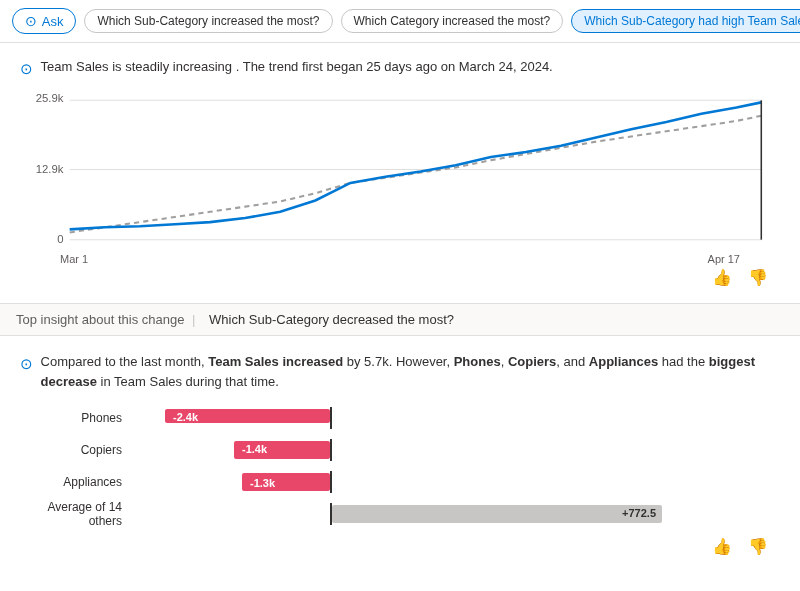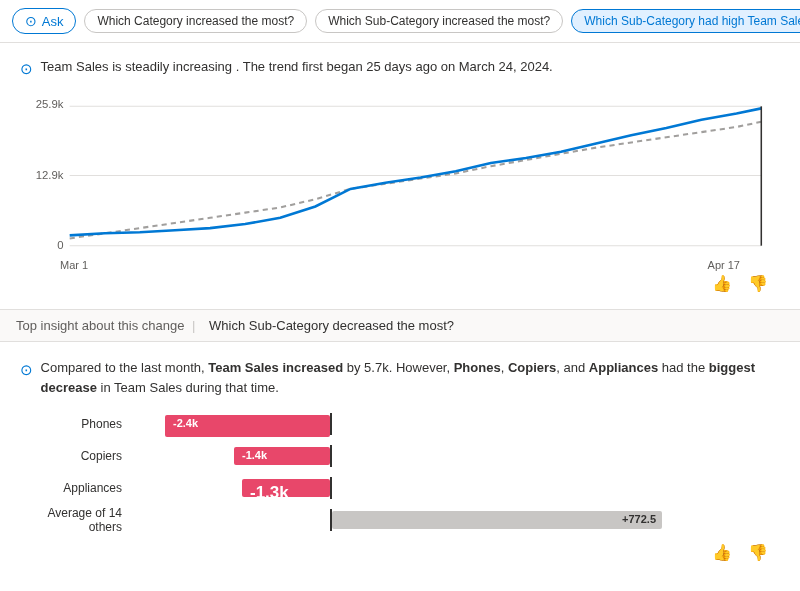--- a/index.html
+++ b/index.html
@@ -93,21 +93,21 @@
     }
     .target-icon {
       color: #0078d4;
       font-size: 15px;
       margin-top: 1px;
     }
     .trend-text .bold { font-weight: 400; }
     
     .chart-area {
       position: relative;
-      margin: 18px 0 4px 0;
+      margin: 12px 0 4px 0;
       height: 170px;
     }
     .chart-svg {
       width: 100%;
       height: 160px;
     }
     .chart-labels {
       display: flex;
       justify-content: space-between;
       padding: 0 40px 0 40px;
@@ -188,22 +188,22 @@
 </head>
 <body>
 
 <div class="container">
 
   <div class="top-bar">
     <button class="ask-btn">
       <span style="font-size:14px;">⊙</span>
       <span>Ask</span>
     </button>
+    <button class="suggestion-chip">Which Sub-Category increased the most?</button>
     <button class="suggestion-chip">Which Category increased the most?</button>
-    <button class="suggestion-chip">Which Sub-Category increased the most?</button>
     <button class="suggestion-chip active">Which Sub-Category had high Team Sales?</button>
   </div>
 
   <div class="main-content">
 
 
     <div class="answer-block">
       <div class="trend-header">
         <span class="target-icon">⊙</span>
         <div class="trend-text">
@@ -258,42 +258,42 @@
         </div>
       </div>
 
       <div class="bar-chart">
 
         <div class="bar-row">
           <div class="bar-label">Phones</div>
           <div class="bar-container">
             <div class="bar-pivot"></div>
 
-            <div style="position:absolute; right: calc(100% - 200px); top:2px; width:165px; height:22px; background:#e8476a; border-radius:2px;">
+            <div style="position:absolute; right: calc(100% - 200px); top:2px; width:165px; height:14px; background:#e8476a; border-radius:2px;">
               <span style="position:absolute; left:8px; top:2px; font-size:11px; font-weight:600; color:#fff;">-2.4k</span>
             </div>
           </div>
         </div>
 
         <div class="bar-row">
           <div class="bar-label">Copiers</div>
           <div class="bar-container">
             <div class="bar-pivot"></div>
             <div style="position:absolute; right: calc(100% - 200px); top:2px; width:96px; height:18px; background:#e8476a; border-radius:2px;">
               <span style="position:absolute; left:8px; top:2px; font-size:11px; font-weight:600; color:#fff;">-1.4k</span>
             </div>
           </div>
         </div>
 
         <div class="bar-row">
           <div class="bar-label">Appliances</div>
           <div class="bar-container">
             <div class="bar-pivot"></div>
             <div style="position:absolute; right: calc(100% - 200px); top:2px; width:88px; height:18px; background:#e8476a; border-radius:2px;">
-              <span style="position:absolute; left:8px; top:4px; font-size:17px; font-weight:600; color:#fff;">-1.3k</span>
+              <span style="position:absolute; left:8px; top:4px; font-size:11px; font-weight:600; color:#fff;">-1.3k</span>
             </div>
           </div>
         </div>
 
         <div class="bar-row">
           <div class="bar-label">Average of 14 others</div>
           <div class="bar-container">
             <div class="bar-pivot"></div>
             <div style="position:absolute; left:202px; top:2px; width:330px; height:18px; background:#c8c6c4; border-radius:2px;">
               <span style="position:absolute; right:6px; top:2px; font-size:11px; font-weight:600; color:#323130;">+772.5</span>

